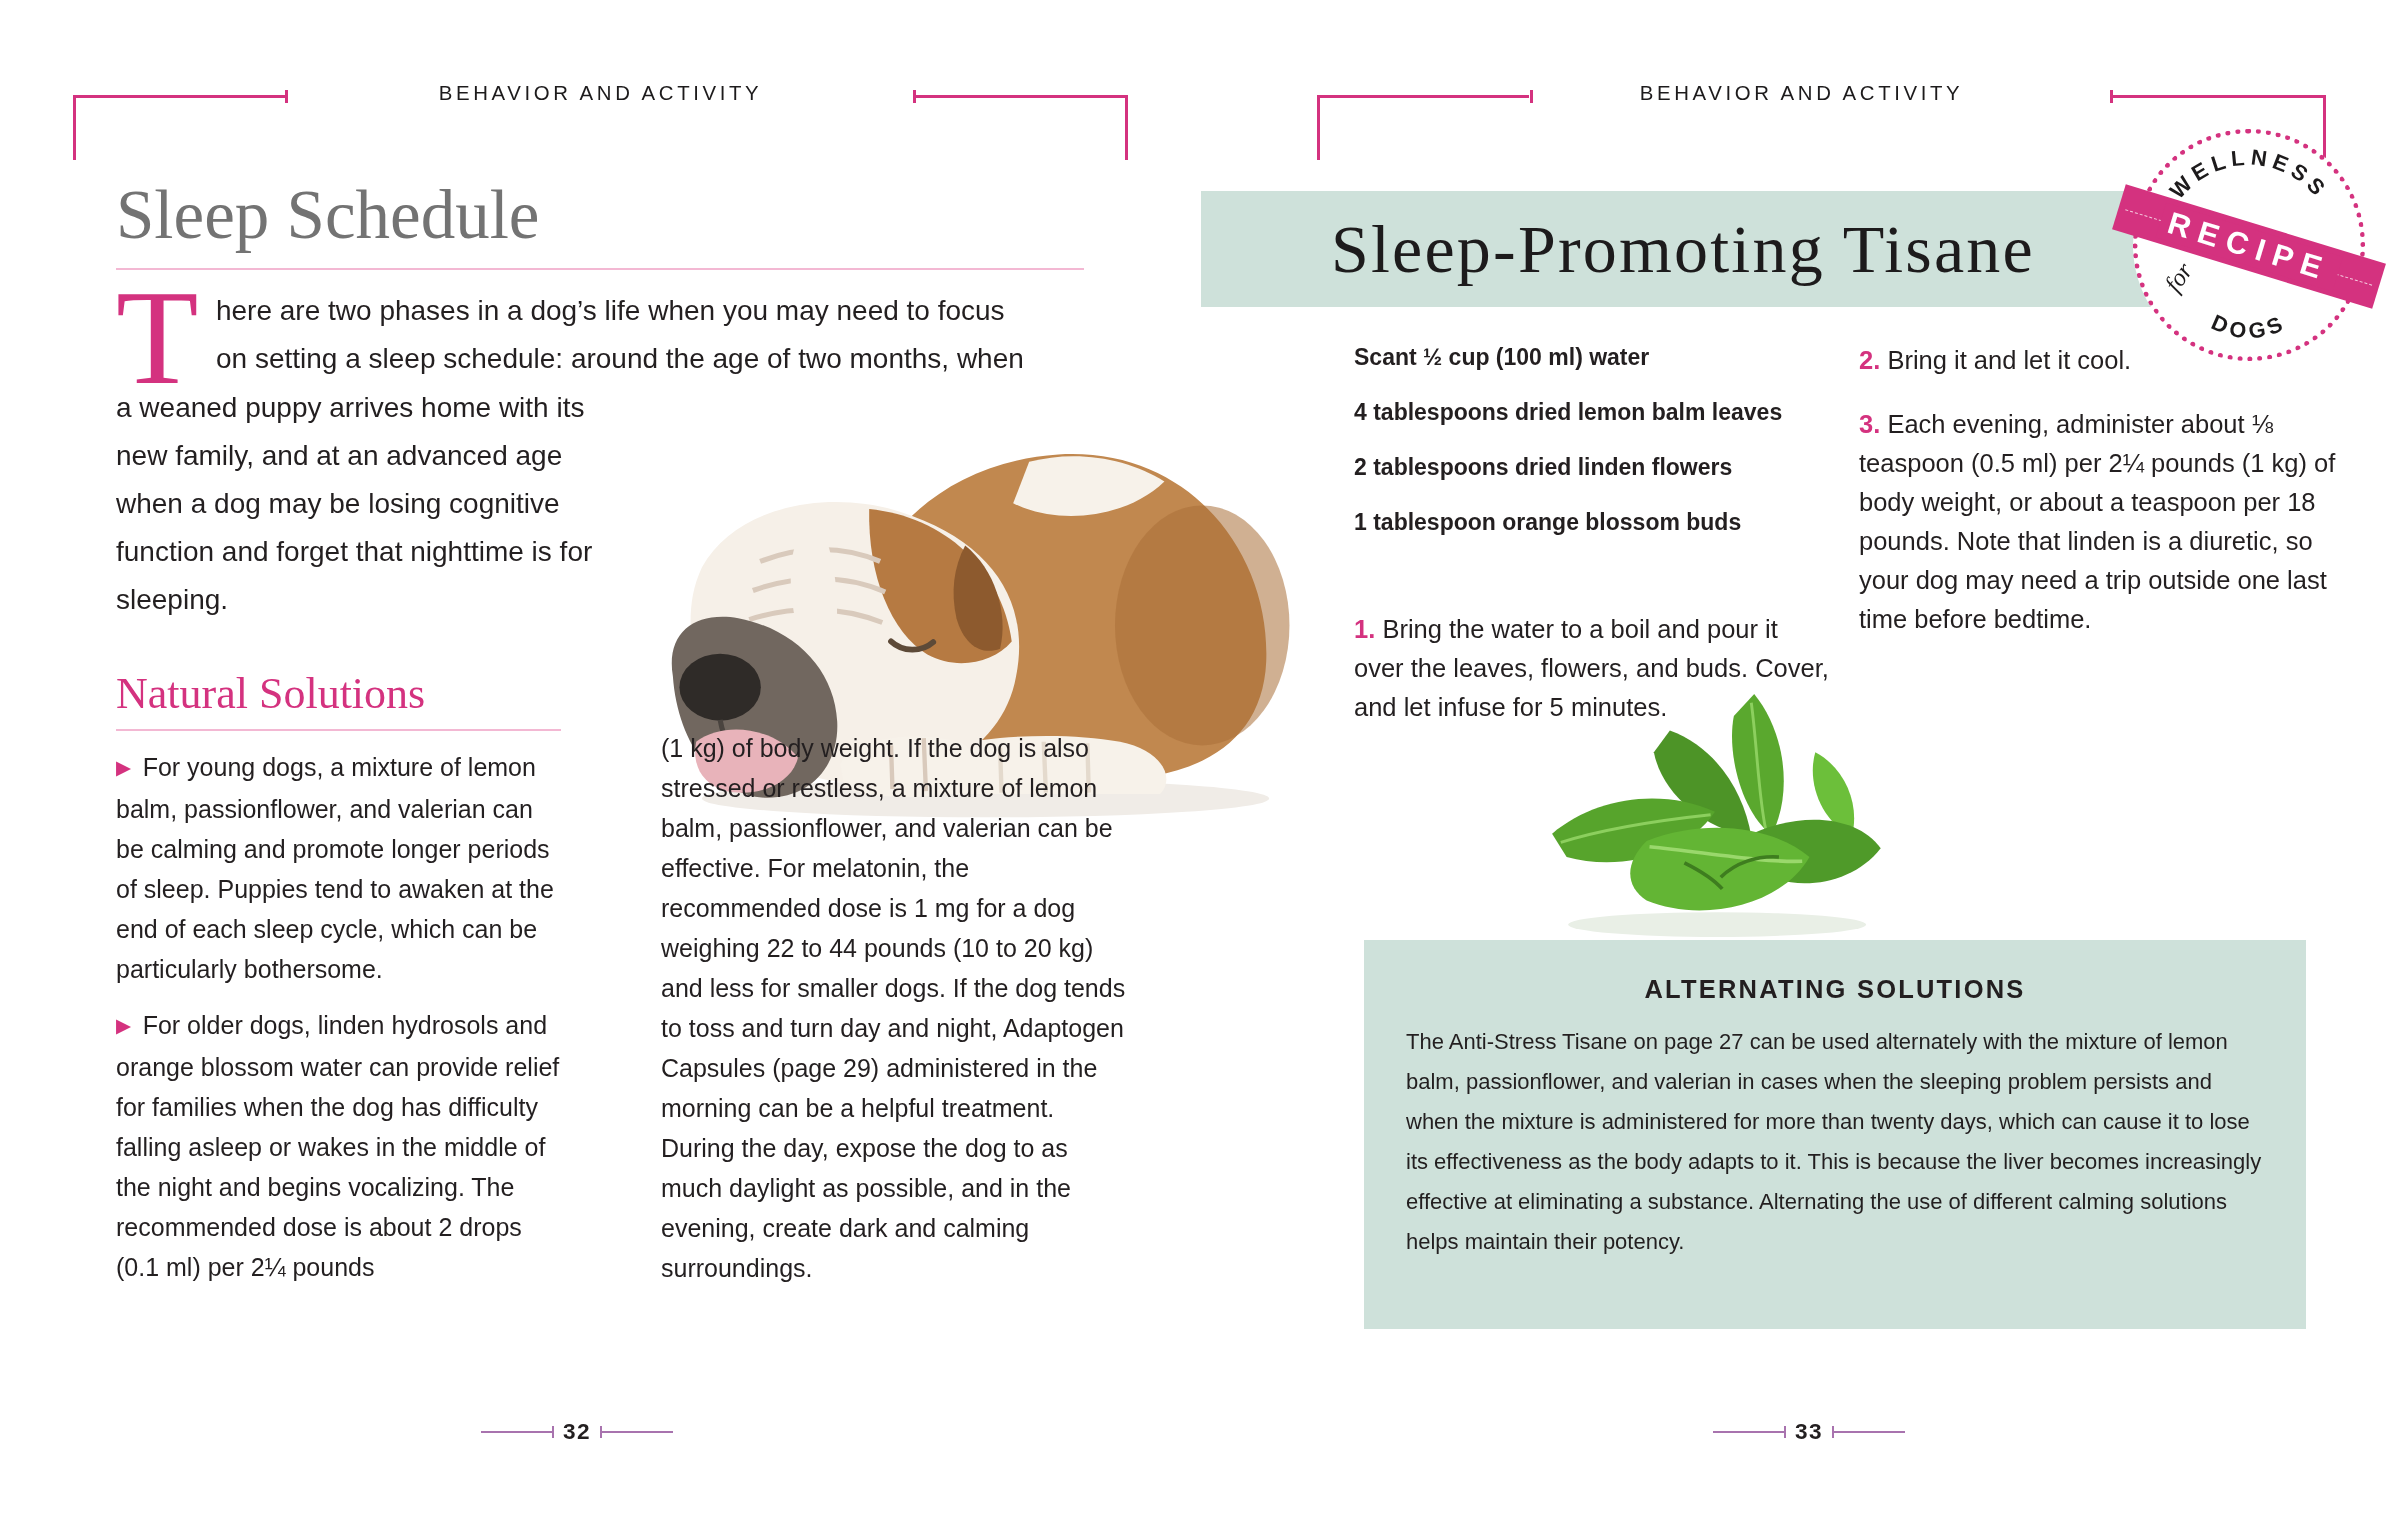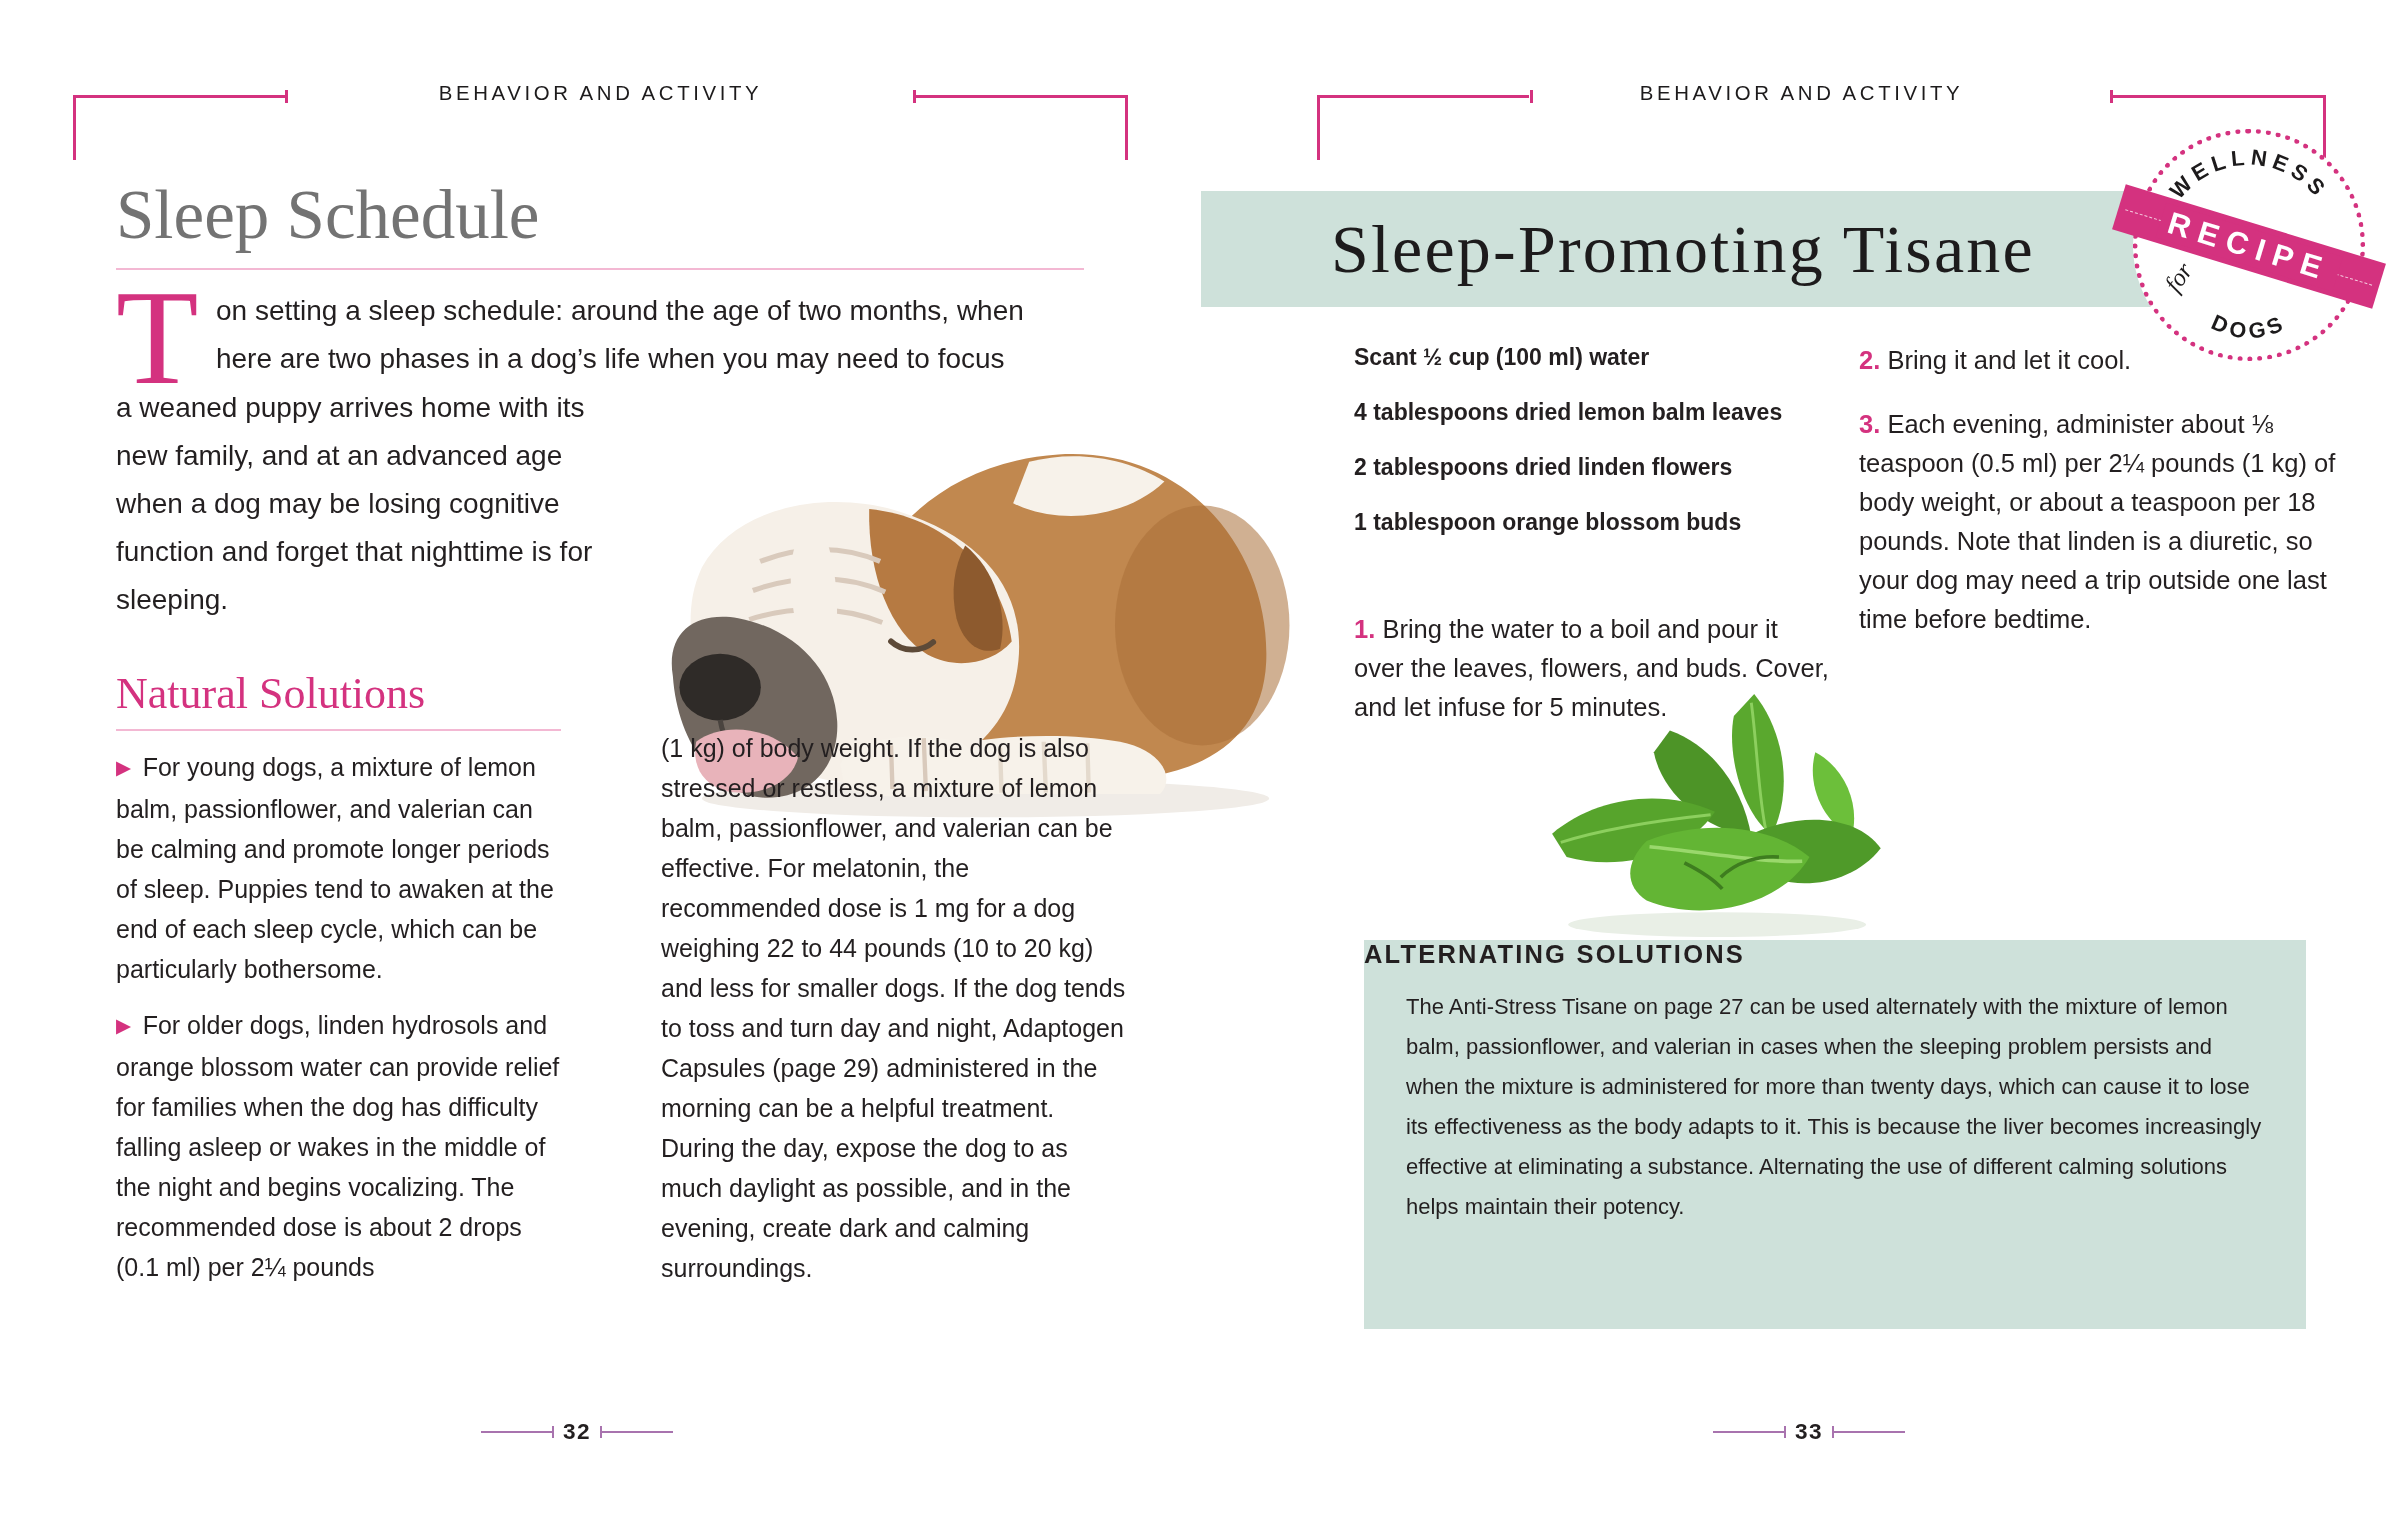--- a/index.html
+++ b/index.html
@@ -69,21 +69,21 @@
 
   .step{font-size:25.5px;line-height:39px;}
   .step .num{color:#d4327f;font-weight:bold;}
   .step1{position:absolute;left:1354px;top:610px;width:480px;}
   .steps-col{position:absolute;left:1859px;top:341px;width:502px;}
   .steps-col .step{margin-bottom:25px;}
 
   .leaves-art{position:absolute;left:1539px;top:688px;width:349px;height:255px;}
 
   .info-box{position:absolute;left:1364px;top:940px;width:942px;height:389px;background:#cee1da;}
-  .info-box-title{text-align:left;font-size:25.5px;font-weight:bold;letter-spacing:2.2px;}
+  .info-box-title{margin-top:35px;text-align:center;font-size:25.5px;font-weight:bold;letter-spacing:2.2px;}
   .info-box-text{margin:18px 42px 0 42px;font-size:22px;line-height:40px;}
 </style>
 </head>
 <body>
 
 <div id="canvas">
 
   <div class="running-head" style="left:0;">BEHAVIOR AND ACTIVITY</div>
   <div class="running-head" style="left:1201px;">BEHAVIOR AND ACTIVITY</div>
 
@@ -103,22 +103,22 @@
     <div class="hline" style="left:2113px;top:95px;width:212px;"></div>
     <div class="tick" style="left:2110px;top:90px;"></div>
     <div class="vline" style="left:2323px;top:95px;height:65px;"></div>
   </div>
 
   <div class="chapter-title">Sleep Schedule</div>
   <div class="title-rule"></div>
 
   <div class="intro">
     <span class="dropcap" style="display:inline;">T</span>
+    <span>here are two phases in a dog’s life when you may need to focus</span>
     <span>on setting a sleep schedule: around the age of two months, when</span>
-    <span>here are two phases in a dog’s life when you may need to focus</span>
   </div>
   <div class="intro-rest">a weaned puppy arrives home with its new family, and at an advanced age when a dog may be losing cognitive function and forget that nighttime is for sleeping.</div>
 
   <div class="dog-art">
     <svg width="640" height="429" viewBox="0 0 880 590">
       <ellipse cx="460" cy="548" rx="390" ry="26" fill="#f0ece7"></ellipse>
       <path d="M 260 470 C 230 300 330 90 560 75 C 740 64 852 210 846 360 C 842 452 780 502 690 517 C 560 540 330 532 260 470 Z" fill="#c1884f"></path>
       <ellipse cx="758" cy="310" rx="120" ry="165" fill="#aa7038" opacity="0.55"></ellipse>
       <path d="M 520 85 C 585 68 655 80 706 112 C 652 164 558 172 498 142 Z" fill="#f7f2ea"></path>
       <path d="M 300 520 C 360 468 530 450 645 470 C 702 481 722 520 700 542 L 320 542 Z" fill="#f7f2ea"></path>

